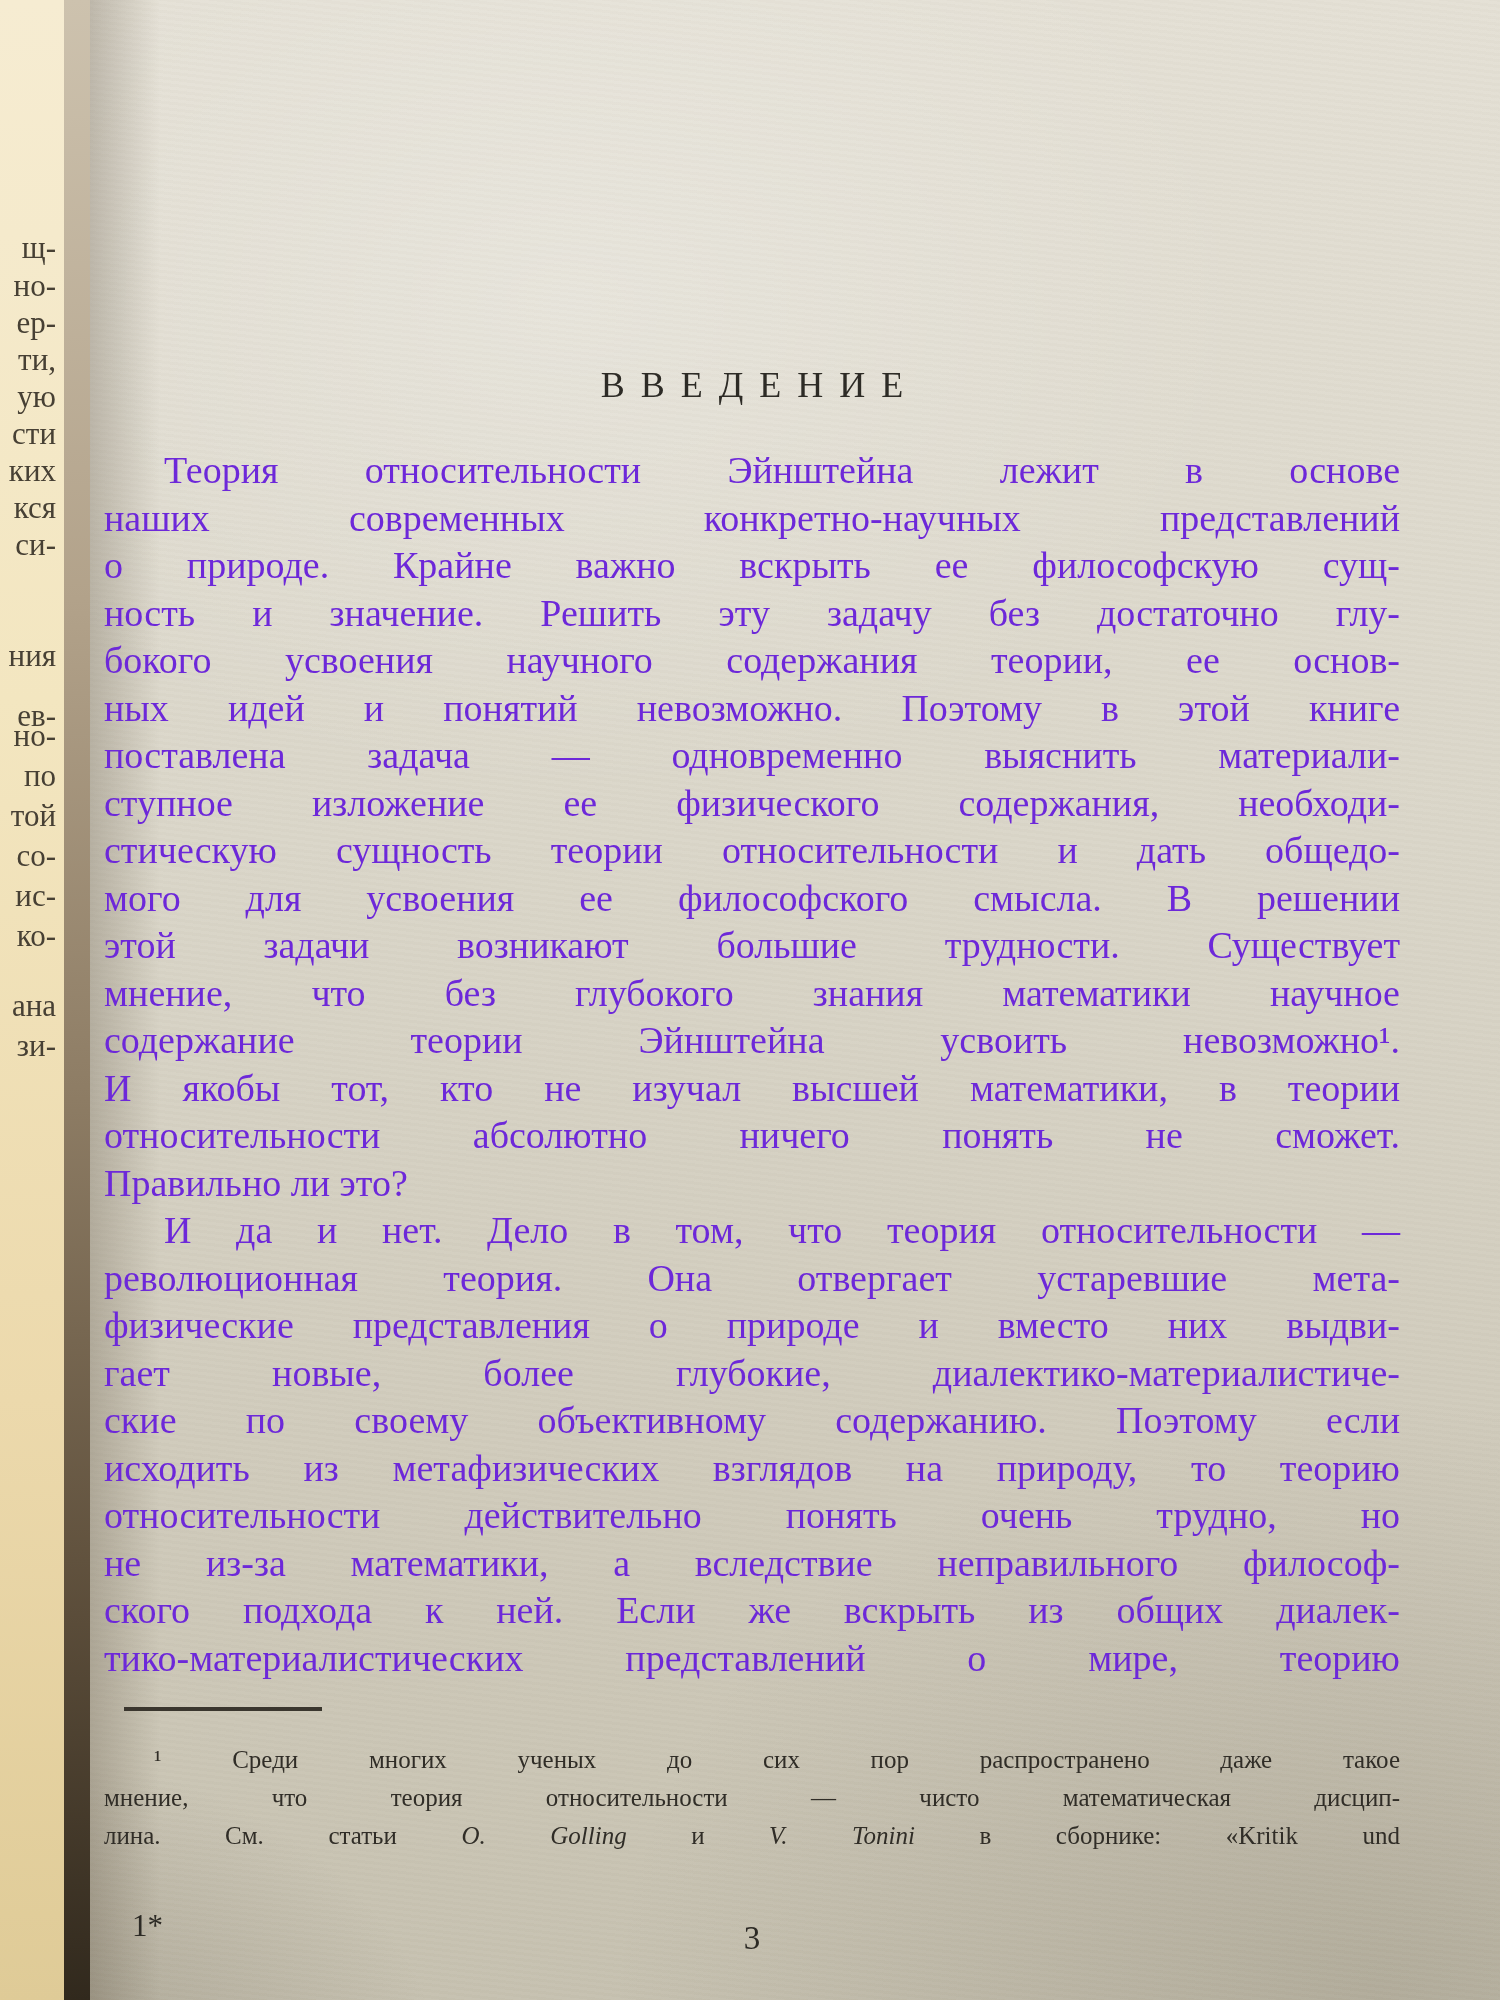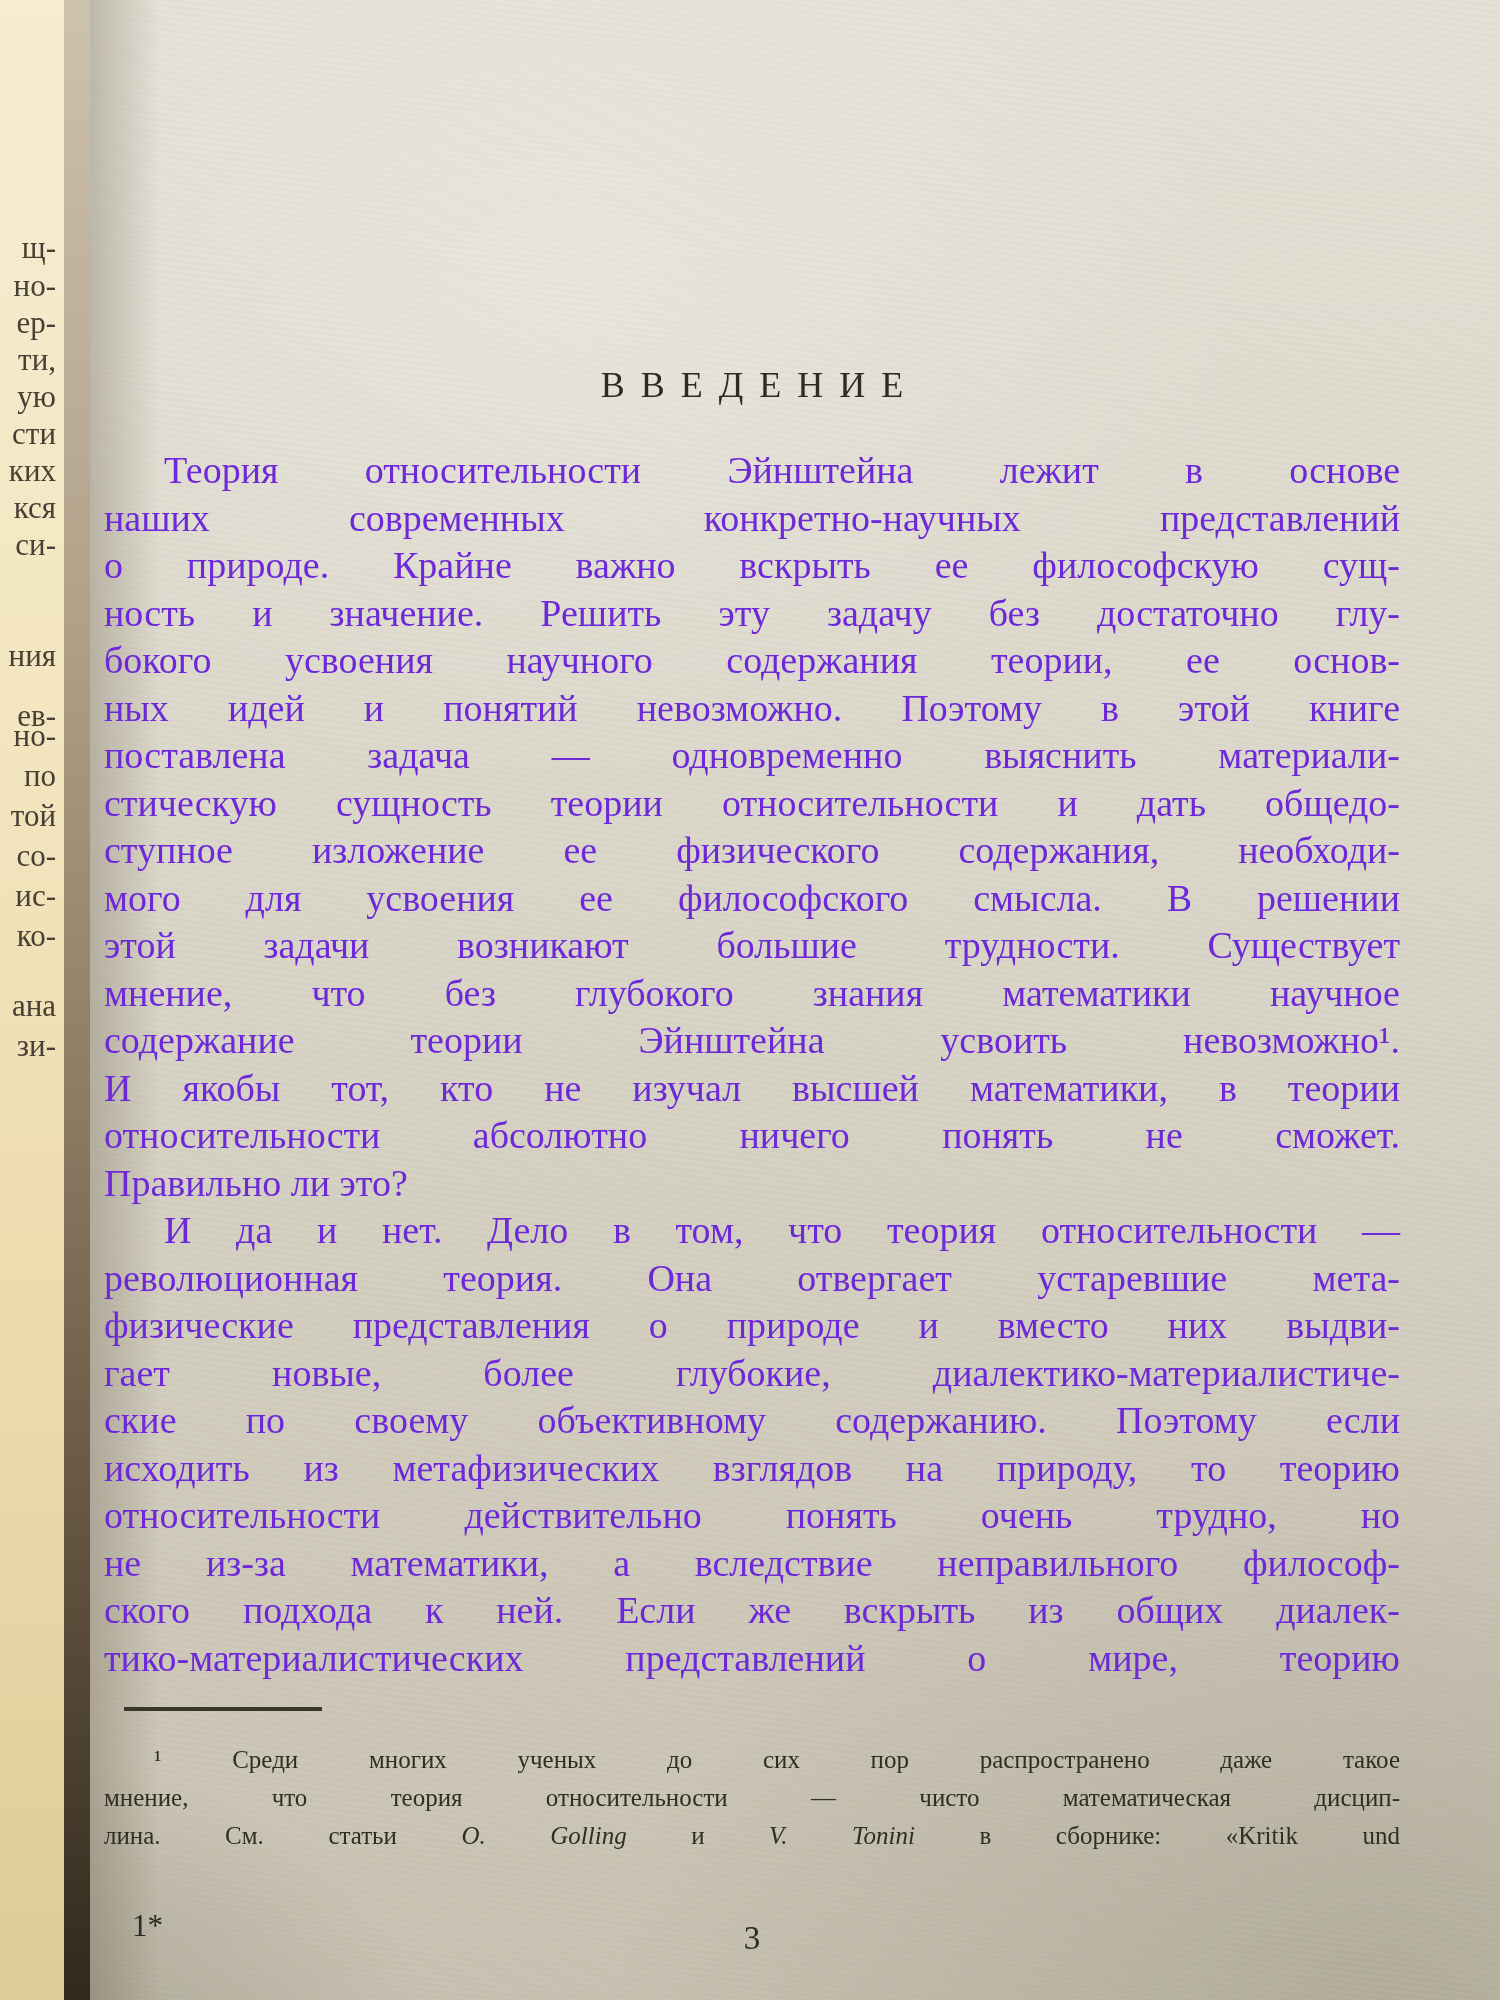--- a/index.html
+++ b/index.html
@@ -101,22 +101,22 @@
   <div class="title">ВВЕДЕНИЕ</div>
 
   <div class="body">
     <div class="bline ind">Теория относительности Эйнштейна лежит в основе</div>
     <div class="bline">наших современных конкретно-научных представлений</div>
     <div class="bline">о природе. Крайне важно вскрыть ее философскую сущ-</div>
     <div class="bline">ность и значение. Решить эту задачу без достаточно глу-</div>
     <div class="bline">бокого усвоения научного содержания теории, ее основ-</div>
     <div class="bline">ных идей и понятий невозможно. Поэтому в этой книге</div>
     <div class="bline">поставлена задача — одновременно выяснить материали-</div>
+    <div class="bline">ступное изложение ее физического содержания, необходи-</div>
     <div class="bline">стическую сущность теории относительности и дать общедо-</div>
-    <div class="bline">ступное изложение ее физического содержания, необходи-</div>
     <div class="bline">мого для усвоения ее философского смысла. В решении</div>
     <div class="bline">этой задачи возникают большие трудности. Существует</div>
     <div class="bline">мнение, что без глубокого  знания математики научное</div>
     <div class="bline">содержание теории Эйнштейна усвоить невозможно¹.</div>
     <div class="bline">И якобы тот, кто не изучал высшей математики, в теории</div>
     <div class="bline">относительности абсолютно ничего понять не сможет.</div>
     <div class="bline noj">Правильно ли это?</div>
     <div class="bline ind">И да и нет. Дело в том, что теория относительности —</div>
     <div class="bline">революционная теория. Она отвергает устаревшие мета-</div>
     <div class="bline">физические представления о природе и вместо них выдви-</div>

